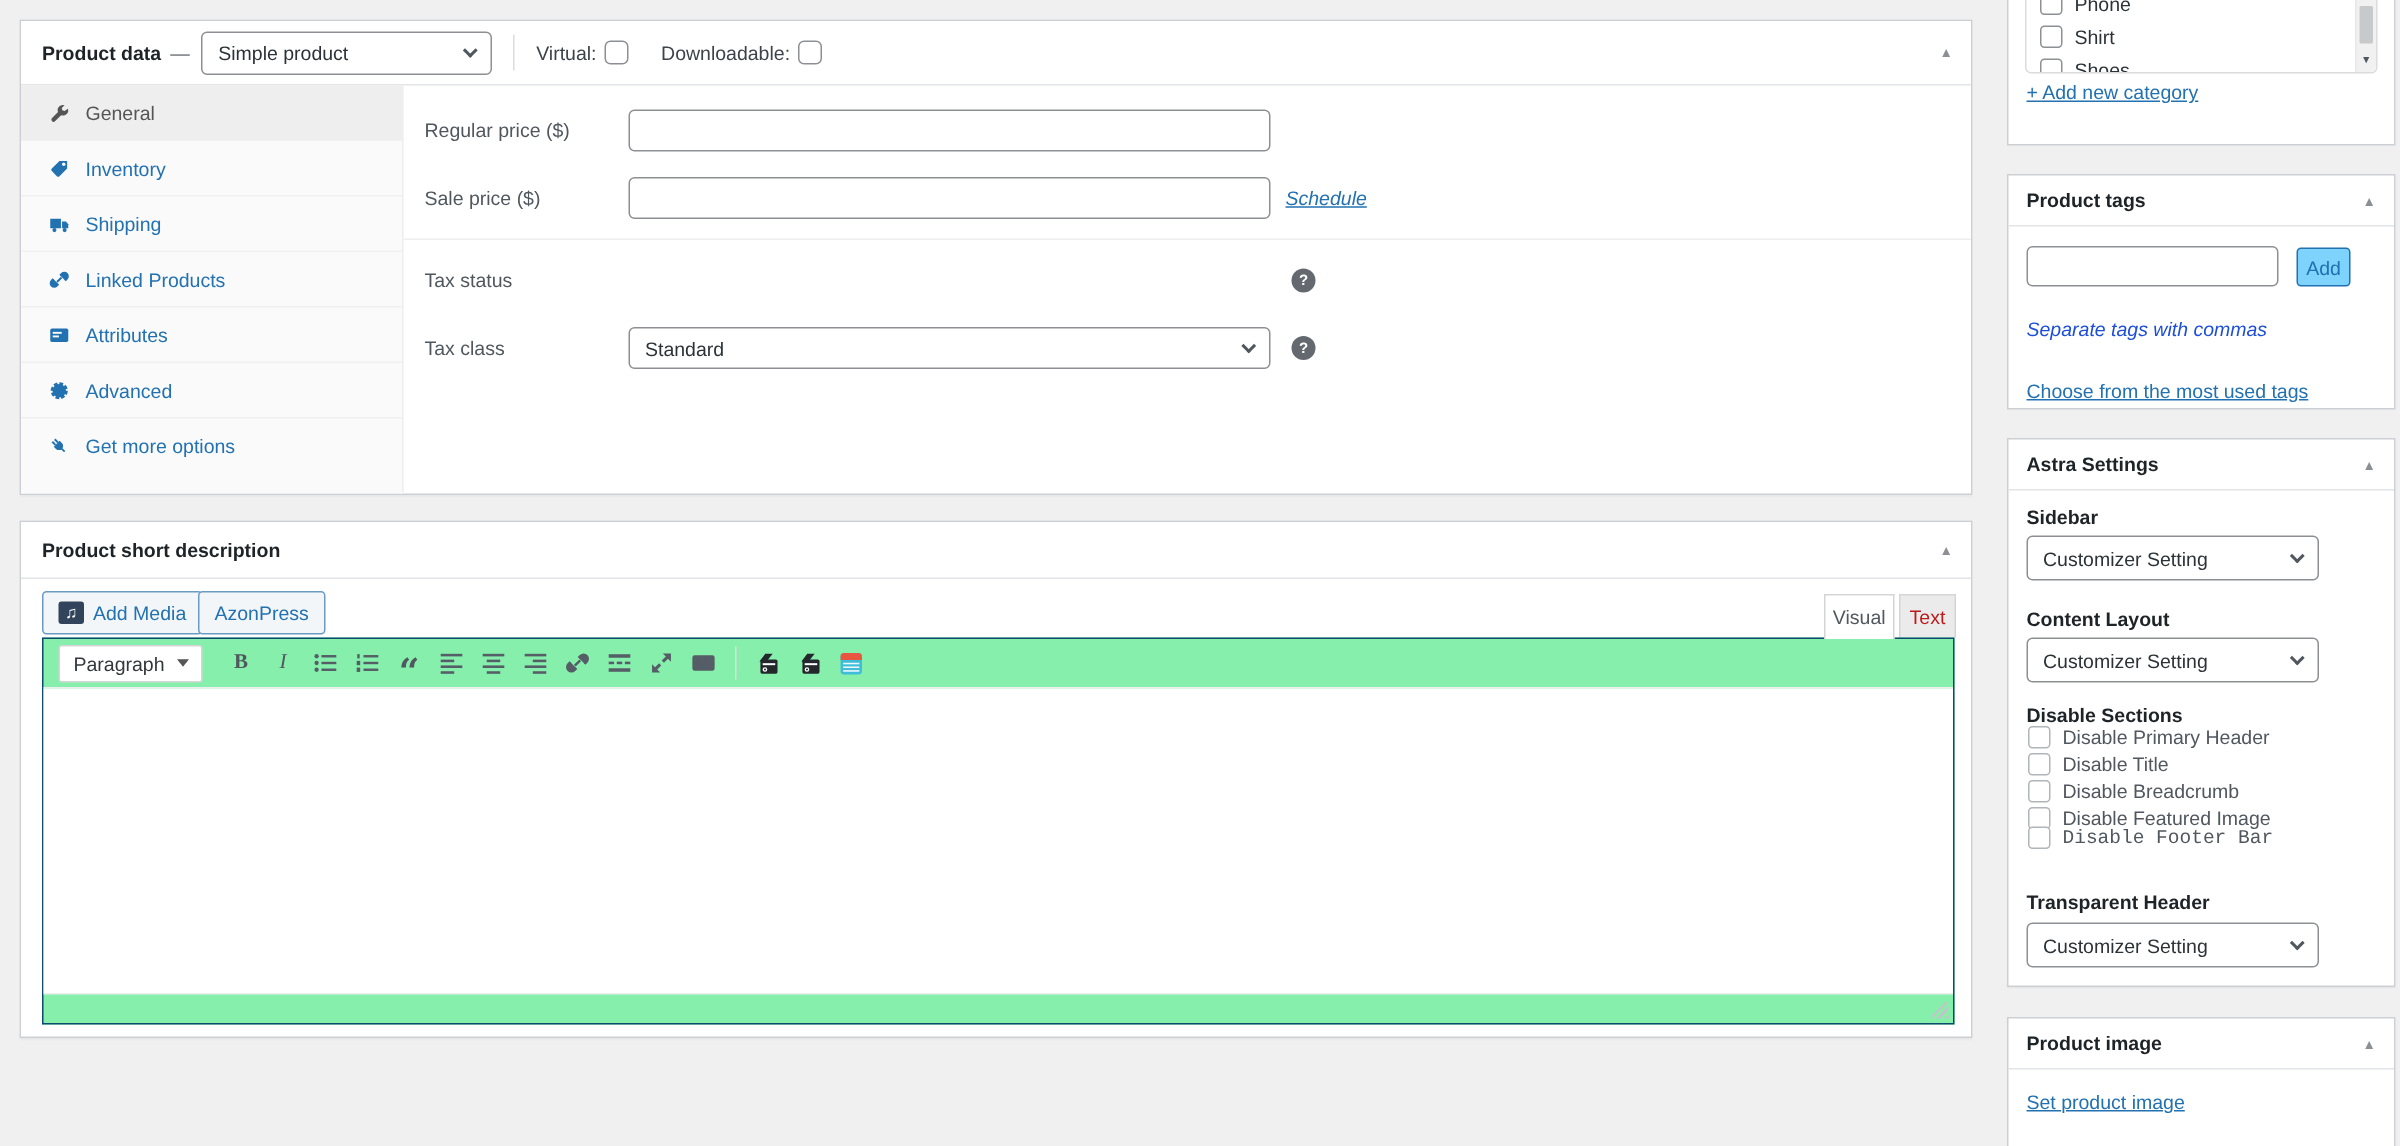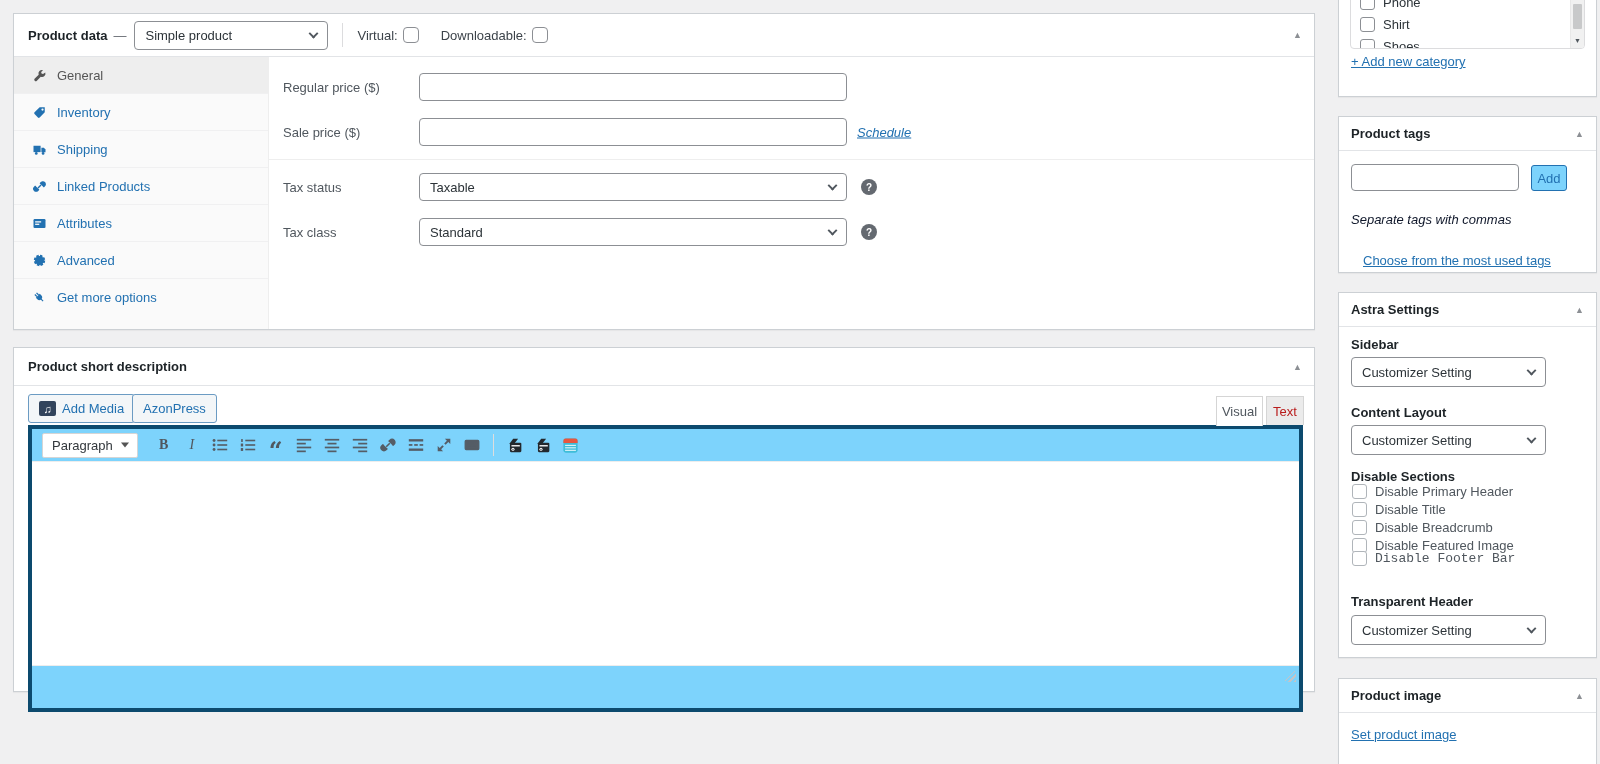--- a/index.html
+++ b/index.html
@@ -46,21 +46,21 @@
   
   #short-desc { left:13px; top:347px; width:1302px; height:345px; }
   #sd-hdr { height:38px; padding-left:14px; }
   .media-btn { display:inline-flex; align-items:center; gap:6px; height:29px; padding:0 10px; background:#f3f6f8; border:1px solid #6b9bc3; border-radius:3px; color:#2271b1; font-size:13px; cursor:pointer; }
   #add-media { position:absolute; left:14px; top:46px; }
   #azonpress { position:absolute; left:118px; top:46px; }
   .media-ic { display:flex; align-items:center; justify-content:center; width:17px; height:15px; background:#32445c; border-radius:2px; color:#fff; font-size:11px; }
   .ed-tab { position:absolute; top:48px; height:29px; display:flex; align-items:center; justify-content:center; font-size:13px; color:#b91c1c; cursor:pointer; }
   #tab-visual { left:1202px; width:47px; background:#fff; border:1px solid #d5d5d5; border-bottom:none; color:#50575e; z-index:2; height:30px; }
   #tab-text { left:1252px; width:38px; background:#ebebeb; border:1px solid #d5d5d5; border-bottom:none; }
-  #editor { position:absolute; left:14px; top:77px; width:1275px; height:287px; border:4px solid #0c4a6e; background:#7dd3fc; }
+  #editor { position:absolute; left:14px; top:77px; width:1275px; height:258px; border:1px solid #0c4a6e; background:#86efac; }
   #ed-toolbar { display:flex; align-items:center; height:33px; border-bottom:1px solid #ededed; padding-left:10px; }
   #para-dd { height:25px; min-width:93px; font-size:13px; color:#32373c; border-color:#d5d5d5; border-radius:2px; margin-right:12px; padding:0 24px 0 9px; }
   #para-dd .caret { position:absolute; right:8px; top:50%; transform:translateY(-50%); width:0; height:0; border-left:4px solid transparent; border-right:4px solid transparent; border-top:5px solid #555; }
   .tbtn { width:28px; height:26px; display:flex; align-items:center; justify-content:center; background:none; border:1px solid transparent; border-radius:2px; color:#50575e; cursor:pointer; }
   .tbtn svg { fill:#555d66; }
   .tb-b { font-weight:bold; font-size:14px; font-family:"Liberation Serif","DejaVu Serif",serif; }
   .tb-i { font-style:italic; font-size:14px; font-family:"Liberation Serif","DejaVu Serif",serif; }
   .tb-q { font-family:"DejaVu Serif",serif; font-size:24px; line-height:10px; padding-top:12px; font-weight:bold; }
   .tsep { width:1px; height:22px; background:#ddd; margin:0 7px; }
   #ed-content { height:203px; background:#fff; }
@@ -77,22 +77,22 @@
   .cat-row { position:absolute; left:9px; display:flex; align-items:center; gap:8px; height:21px; color:#2c3338; }
   .cat-cb { width:15px; height:15px; border-radius:3px; }
   #cat-scroll { position:absolute; right:0; top:0; bottom:0; width:14px; background:#f1f1f1; border-left:1px solid #e8e8e8; }
   #cat-thumb { position:absolute; left:2px; right:2px; top:42px; height:25px; background:#c8c9ca; border-radius:1px; }
   #cat-down { position:absolute; left:0; right:0; bottom:0; height:15px; display:flex; align-items:center; justify-content:center; font-size:7px; color:#50575e; cursor:pointer; }
   #add-new-cat { position:absolute; left:12px; top:133px; text-decoration:underline; }
 
   #product-tags { top:116px; height:157px; }
   #tag-input { position:absolute; left:12px; top:47px; width:168px; height:27px; border:1px solid #8c8f94; border-radius:4px; background:#fff; }
   #tag-add { position:absolute; left:192px; top:48px; width:36px; height:26px; background:#7dd3fc; border:1px solid #2271b1; border-radius:3px; color:#2271b1; font-size:13px; cursor:pointer; }
-  #tag-hint { position:absolute; left:12px; top:95px; font-style:italic; color:#0f172a; }
-  #tag-choose { position:absolute; left:24px; top:136px; }
+  #tag-hint { position:absolute; left:12px; top:95px; font-style:italic; color:#1d4ed8; }
+  #tag-choose { position:absolute; left:12px; top:136px; }
 
   #astra { top:292px; height:366px; }
   .astra-label { position:absolute; left:12px; font-weight:bold; color:#1d2327; }
   .astra-select { position:absolute; left:12px; width:195px; height:30px; font-size:13px; }
   .astra-cb-row { position:absolute; left:13px; display:flex; align-items:center; gap:8px; color:#50575e; }
   .astra-cb { width:15px; height:15px; border-radius:3px; border-color:#b0b5ba; }
 
   #product-image { top:678px; height:100px; }
   #set-img { position:absolute; left:12px; top:48px; text-decoration:underline; }
 </style>
@@ -187,24 +187,20 @@
           <input class="finput" value="" style="">
         </div>
         <div class="frow" style="top:61px;height:28px;">
           <span class="flabel">Sale price ($)</span>
           <input class="finput" value="" style="">
           <a class="schedule" href="#">Schedule</a>
         </div>
         <div class="fdivider" style="top:102px;"></div>
         <div class="frow" style="top:116px;height:28px;">
           <span class="flabel">Tax status</span>
-          <div class="selbox fselect">
-            <span>Taxable</span>
-            <span class="chev"></span>
-          </div>
           <span class="help">?</span>
         </div>
         <div class="frow" style="top:161px;height:28px;">
           <span class="flabel">Tax class</span>
           <div class="selbox fselect">
             <span>Standard</span>
             <span class="chev"></span>
           </div>
           <span class="help">?</span>
         </div>

